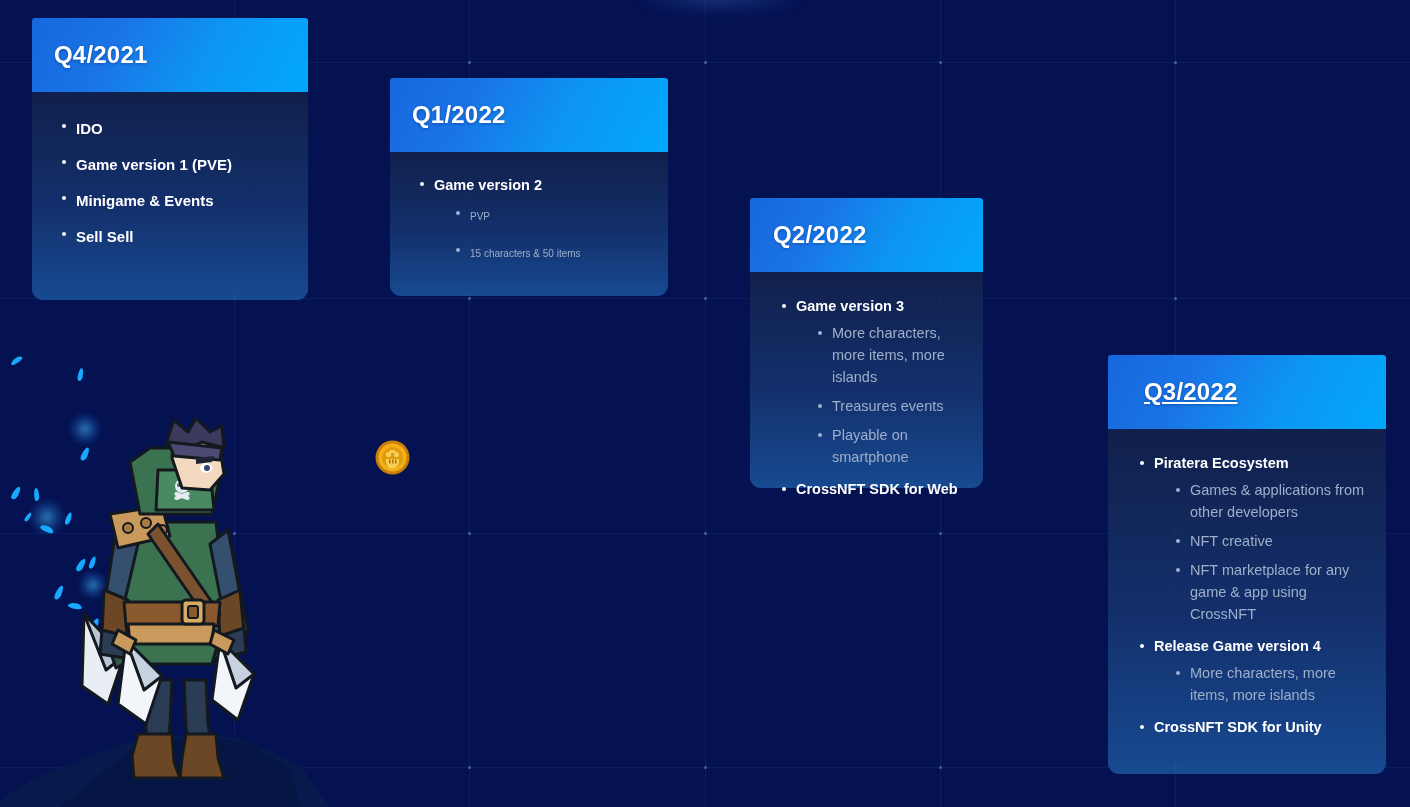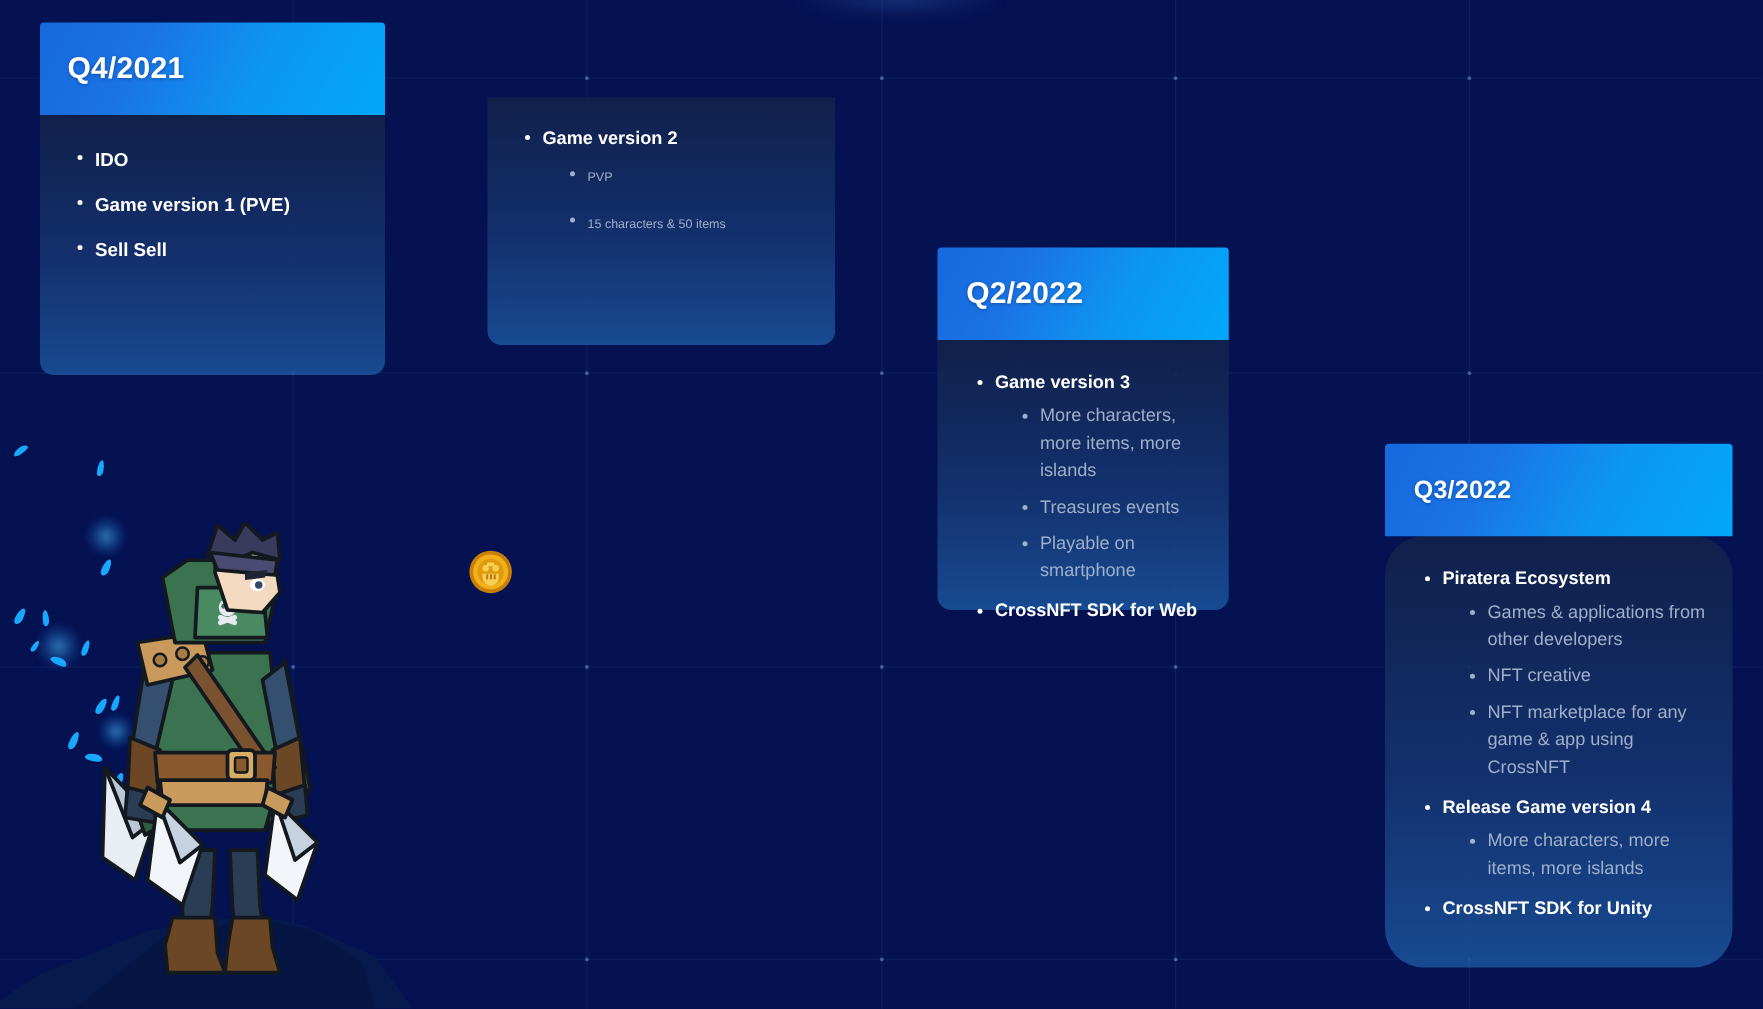--- a/index.html
+++ b/index.html
@@ -53,35 +53,35 @@
   
   #card-q4 { left:32px;   top:18px;  width:276px; }
   #card-q4 .card-head { height:74px; }
   #card-q4 .card-head-title { font-size:24px; margin-left:22px; }
   #card-q4 .card-body { height:208px; padding:20px 18px 0 30px; }
   #card-q4 .t1 { font-size:15px; line-height:34px; }
 
   #card-q1 { left:390px;  top:78px;  width:278px; }
   #card-q1 .card-head { height:74px; }
   #card-q1 .card-head-title { font-size:24px; margin-left:22px; }
-  #card-q1 .card-body { height:198px; padding:18px 16px 0 30px; }
+  #card-q1 .card-body { height:144px; padding:18px 16px 0 30px; }
   #card-q1 .t1 { font-size:14.5px; line-height:30px; }
   #card-q1 .t2 { font-size:10px; line-height:30px; }
 
   #card-q2 { left:750px;  top:198px; width:233px; }
   #card-q2 .card-head { height:74px; }
   #card-q2 .card-head-title { font-size:24px; margin-left:23px; }
   #card-q2 .card-body { height:216px; padding:20px 14px 0 32px; }
   #card-q2 .t1 { font-size:14.5px; line-height:28px; }
   #card-q2 .t2 { font-size:14.5px; line-height:22px; }
 
   #card-q3 { left:1108px; top:355px; width:278px; }
   #card-q3 .card-head { height:74px; }
-  #card-q3 .card-head-title { font-size:20px; margin-left:23px; }
-  #card-q3 .card-body { height:345px; padding:20px 14px 0 32px;border-radius:31px; }
+  #card-q3 .card-head-title { font-size:24px; margin-left:36px;text-decoration:underline; }
+  #card-q3 .card-body { height:345px; padding:20px 14px 0 32px; }
   #card-q3 .t1 { font-size:14.5px; line-height:28px; }
   #card-q3 .t2 { font-size:14.5px; line-height:22px; }
 
   li.item1 { padding-left:14px; margin-bottom:2px; }
   li.item1 > .bullet { left:0; top:12px; }
   ul.lvl2 { list-style:none; margin:2px 0 6px 0; padding-left:22px; }
   ul.lvl2 > li { position:relative; padding-left:14px; margin-bottom:7px; }
   ul.lvl2 > li > .bullet { left:0; top:9px; }
 
   
@@ -254,27 +254,34 @@
       <li class="item1">
         <span class="bullet b1"></span>
         <span class="t1">IDO</span>
       </li>
       <li class="item1">
         <span class="bullet b1"></span>
         <span class="t1">Game version 1 (PVE)</span>
       </li>
       <li class="item1">
         <span class="bullet b1"></span>
+        <span class="t1">Minigame &amp; Events</span>
+      </li>
+      <li class="item1">
+        <span class="bullet b1"></span>
         <span class="t1">Sell Sell</span>
       </li>
     </ul>
   </div>
 </div>
 
 <div class="card" id="card-q1">
+  <div class="card-head">
+    <span class="card-head-title">Q1/2022</span>
+  </div>
   <div class="card-body">
     <ul class="lvl1">
       <li class="item1">
         <span class="bullet b1"></span>
         <span class="t1">Game version 2</span>
         <ul class="lvl2">
           <li>
             <span class="bullet b2"></span>
             <span class="t2">PVP</span>
           </li>

